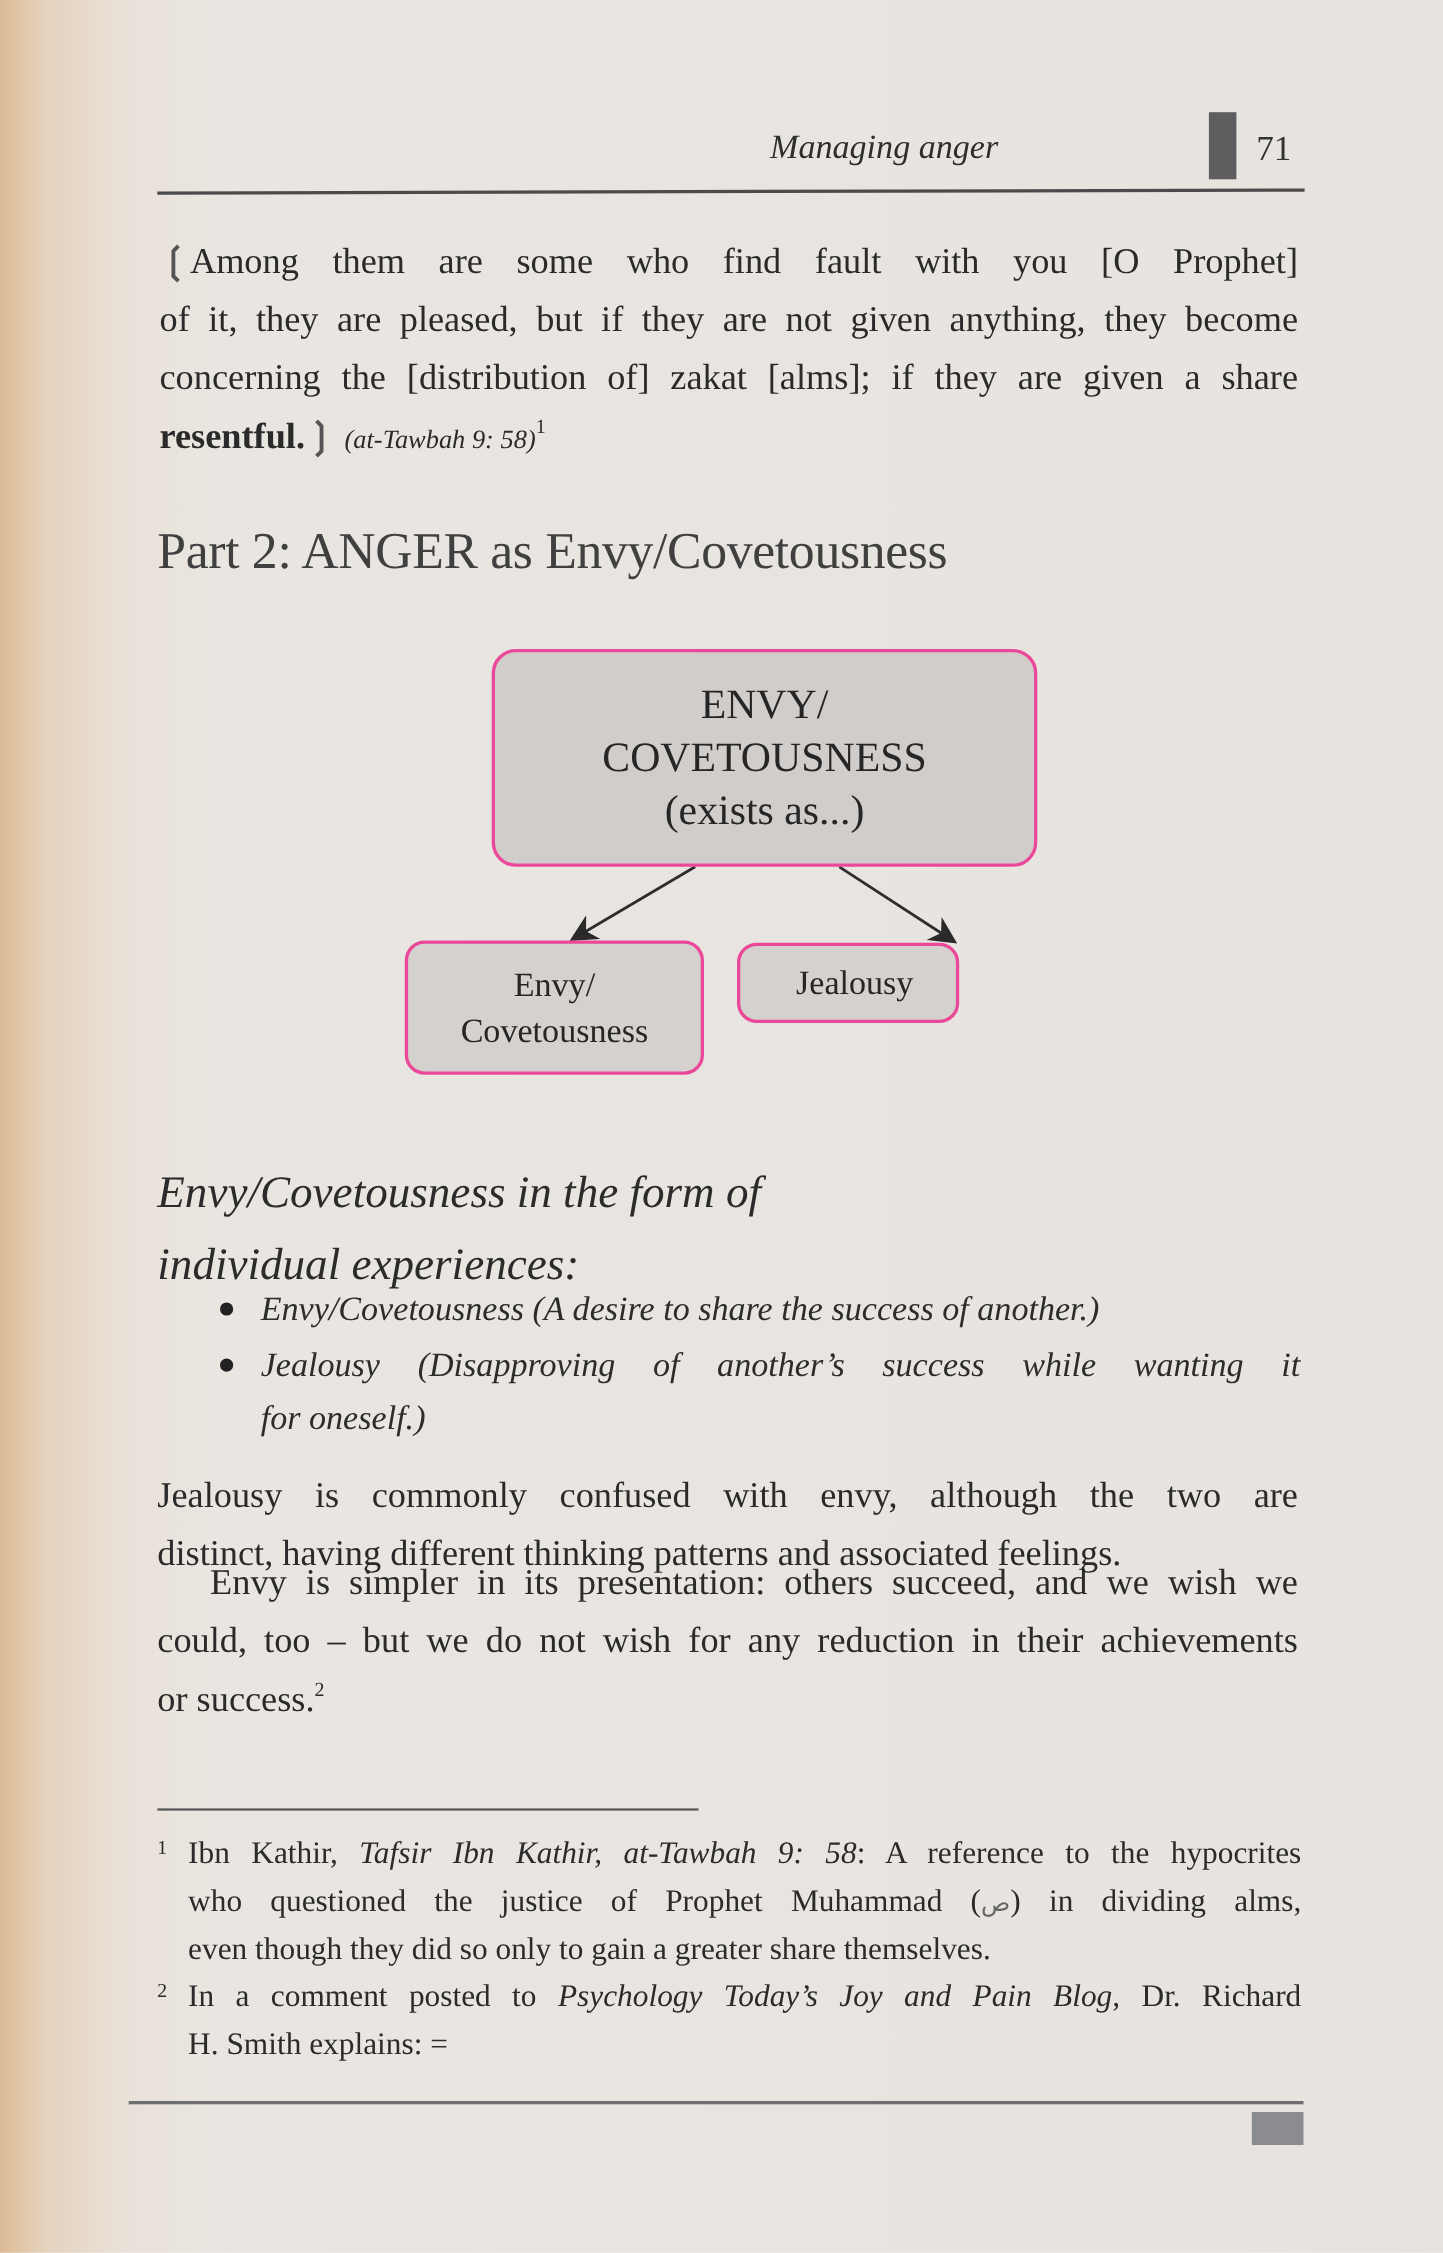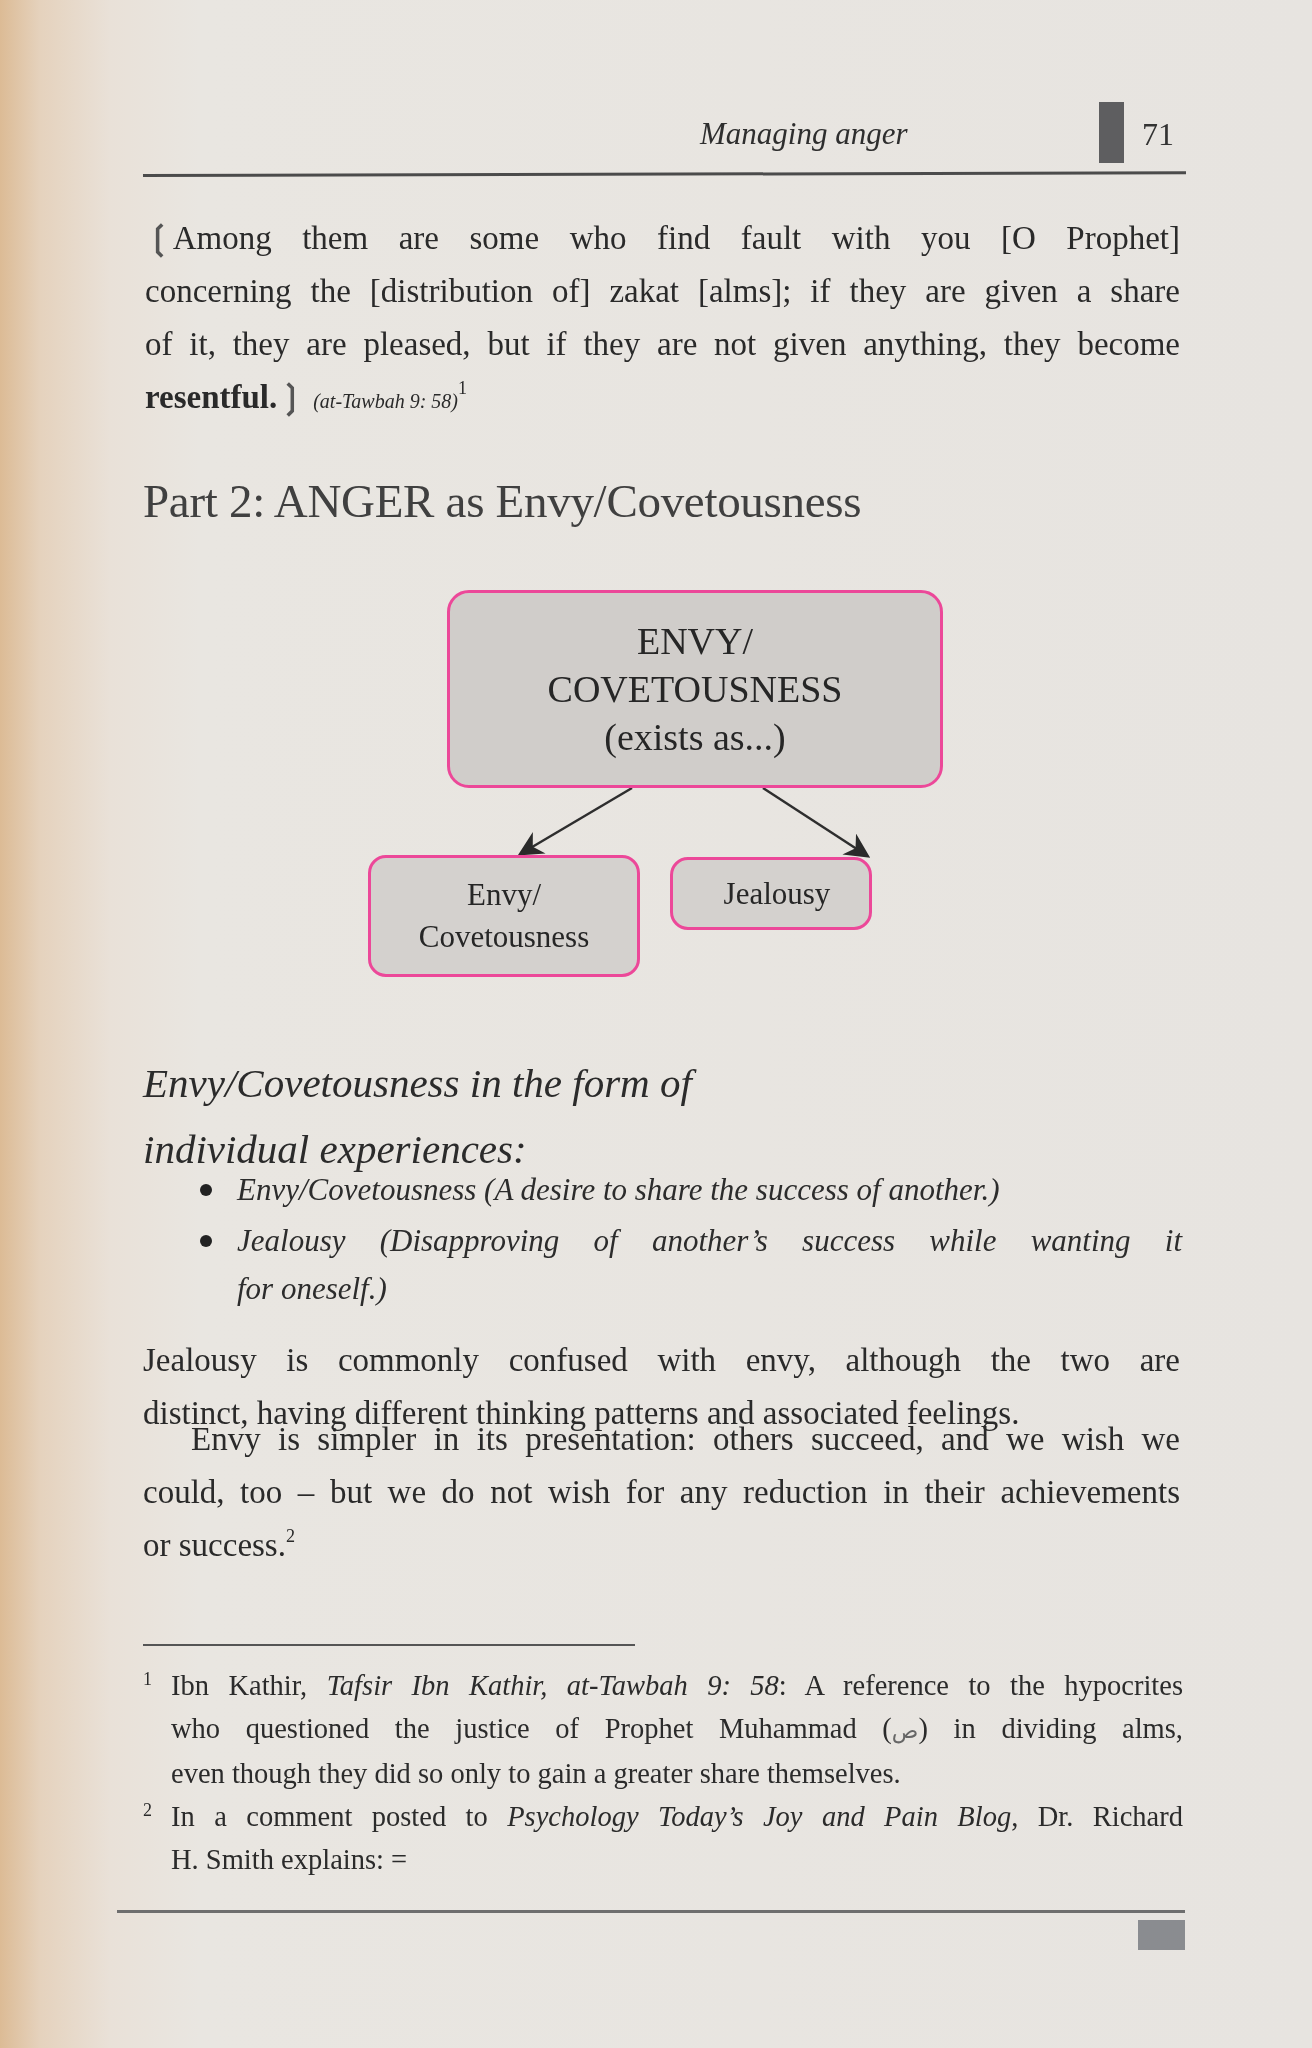--- a/index.html
+++ b/index.html
@@ -19,21 +19,21 @@
     #page-num { left: 1142px; top: 116px; font-size: 32px; color: #333; }
     #head-rule { left: 143px; top: 174px; width: 1043px; height: 3px; background: #4b4b4b; transform: rotate(-0.15deg); transform-origin: left; }
 
     .text { font-size: 33px; line-height: 53px; text-align: justify; color: #2a2a2a; }
     .text .line { display: block; text-align-last: justify; white-space: nowrap; }
     .text .line.last { text-align-last: left; }
 
     #quote { left: 145px; top: 212px; width: 1035px; }
     .bracket { font-weight: bold; color: #555; }
     .bold { font-weight: bold; }
-    .ref { font-style: italic; font-size: 20px; }
+    .ref { font-style: italic; font-size: 24px; }
     sup { font-size: 0.55em; vertical-align: 0.75em; line-height: 0; }
 
     #part-heading { left: 143px; top: 474px; font-size: 47px; color: #404040; white-space: nowrap; letter-spacing: -0.3px; }
 
     
     #diagram { left: 0; top: 0; width: 1312px; height: 2048px; pointer-events: none; }
     .node {
       position: absolute; background: #d0cdca; border: 3px solid #ec4899; border-radius: 22px;
       box-sizing: border-box; text-align: center; color: #262626; pointer-events: auto;
       display: flex; flex-direction: column; justify-content: center; align-items: center;
@@ -69,22 +69,22 @@
 </head>
 <body>
 
 <div class="abs" id="running-head">Managing anger</div>
 <div class="abs" id="head-block"></div>
 <div class="abs" id="page-num">71</div>
 <div class="abs" id="head-rule"></div>
 
 <div class="abs text" id="quote">
   <span class="line"><span class="bracket">❲</span><span>Among them are some who find fault with you [O Prophet]</span></span>
+  <span class="line">of it, they are pleased, but if they are not given anything, they become</span>
   <span class="line">concerning the [distribution of] zakat [alms]; if they are given a share</span>
-  <span class="line">of it, they are pleased, but if they are not given anything, they become</span>
   <span class="line last"><span class="bold">resentful.</span><span class="bracket">❳</span> <span class="ref">(at-Tawbah 9: 58)</span><sup>1</sup></span>
 </div>
 
 <div class="abs" id="part-heading">Part 2: ANGER as Envy/Covetousness</div>
 
 <svg class="abs" id="diagram" viewBox="0 0 1312 2048" width="1312" height="2048">
   <defs>
     <marker id="ah" markerWidth="10" markerHeight="10" refX="8" refY="5" orient="auto" markerUnits="strokeWidth">
       <path d="M0,0 L10,5 L0,10 L3,5 Z" fill="#2a2a2a"></path>
     </marker>

